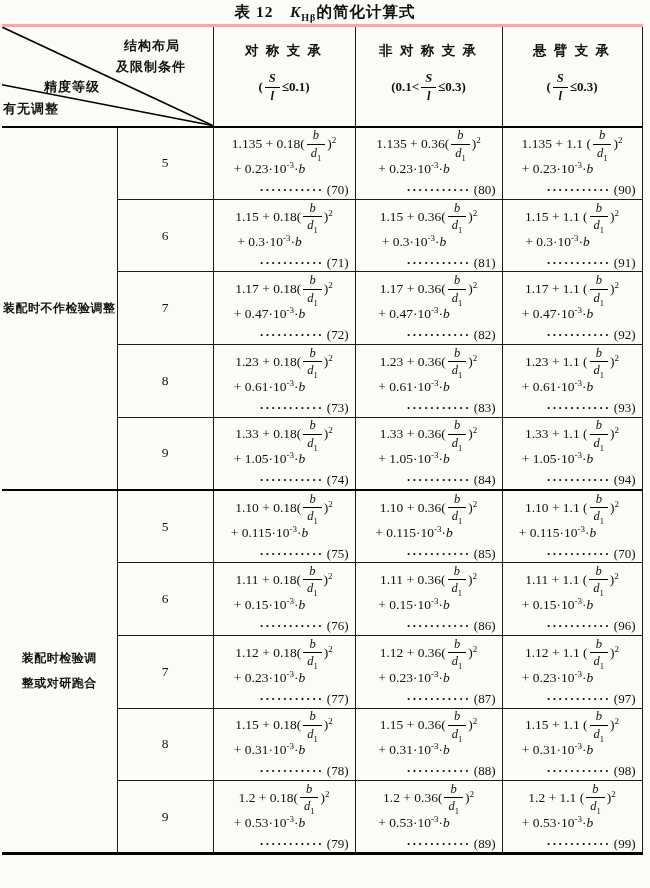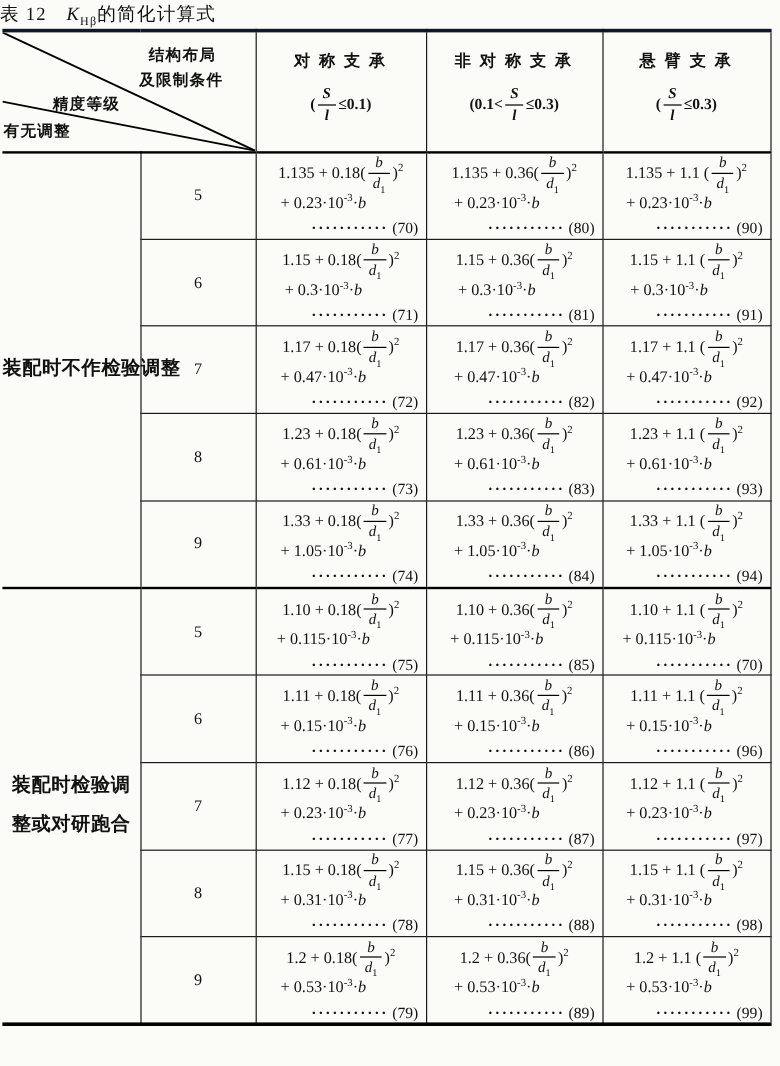--- a/index.html
+++ b/index.html
@@ -7,31 +7,31 @@
     width:650px;height:888px;
     background:#fbfbf8;
     color:#111;
     font-family:"Liberation Serif","DejaVu Serif",serif;
   }
   .page{position:relative;width:650px;height:888px;overflow:hidden;}
 
   
   .doc-title{
     position:absolute;top:2px;left:0;width:650px;
-    font-size:15.5px;font-weight:normal;
+    text-align:center;font-size:15.5px;font-weight:bold;
     letter-spacing:1px;
   }
   .doc-title .it{font-style:italic;}
   .doc-title sub{font-size:10px;line-height:0;}
 
   
   .tbl-wrap{position:absolute;left:2px;top:24px;}
   table{
     border-collapse:collapse;table-layout:fixed;width:640px;
-    border-top:3px solid #0f172a;
+    border-top:3px solid #fca5a5;
     border-bottom:3px solid #000;
     border-right:1.5px solid #1a1a1a;
     border-left:none;
   }
   th,td{border:1px solid #1a1a1a;padding:0;vertical-align:middle;}
   th:first-child,td:first-child{border-left:none;}
   thead tr{height:101px;}
   tbody tr{height:72.7px;}
   thead th{border-bottom:2px solid #000;}
   tr.group-start td{border-top:2.5px solid #000;}
@@ -45,21 +45,21 @@
   .dlm{left:42px;top:51px;}
   .dlb{left:1px;top:73px;}
 
   
   th.support{font-weight:bold;text-align:center;vertical-align:top;}
   .support-name{margin-top:15px;font-size:13.5px;letter-spacing:2px;white-space:nowrap;}
   .support-cond{margin-top:13px;font-size:13px;font-weight:bold;white-space:nowrap;}
 
   
   td.group-label{
-    text-align:center;font-weight:bold;font-size:16px;
+    text-align:center;font-weight:bold;font-size:12px;
     letter-spacing:0.5px;white-space:nowrap;line-height:2.1;
   }
   td.grade{text-align:center;font-size:13.5px;}
   td.fcell{text-align:center;font-size:13.5px;font-family:Liberation Serif, serif;}
   .fl1{white-space:nowrap;padding-top:2px;}
   .fl2{white-space:nowrap;margin-top:1px;padding-right:29px;}
   .fl3{white-space:nowrap;text-align:right;padding-right:6px;font-size:13px;margin-top:5px;}
   .leader{letter-spacing:1.5px;font-weight:bold;}
   sup{font-size:9px;line-height:0;vertical-align:super;}
   sub{font-size:9px;line-height:0;}

